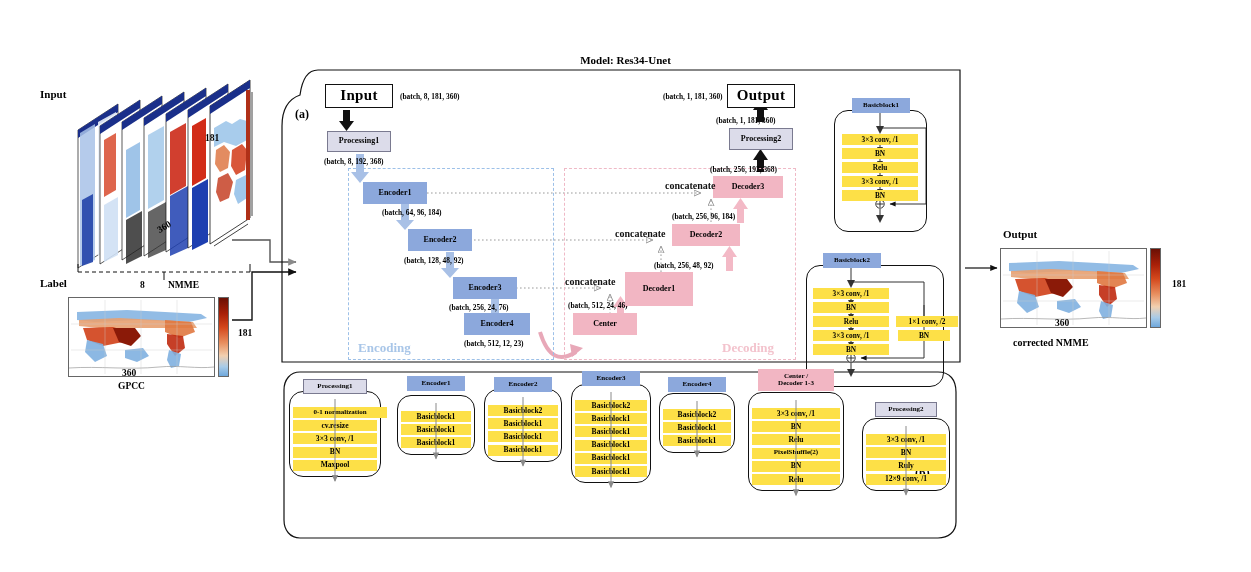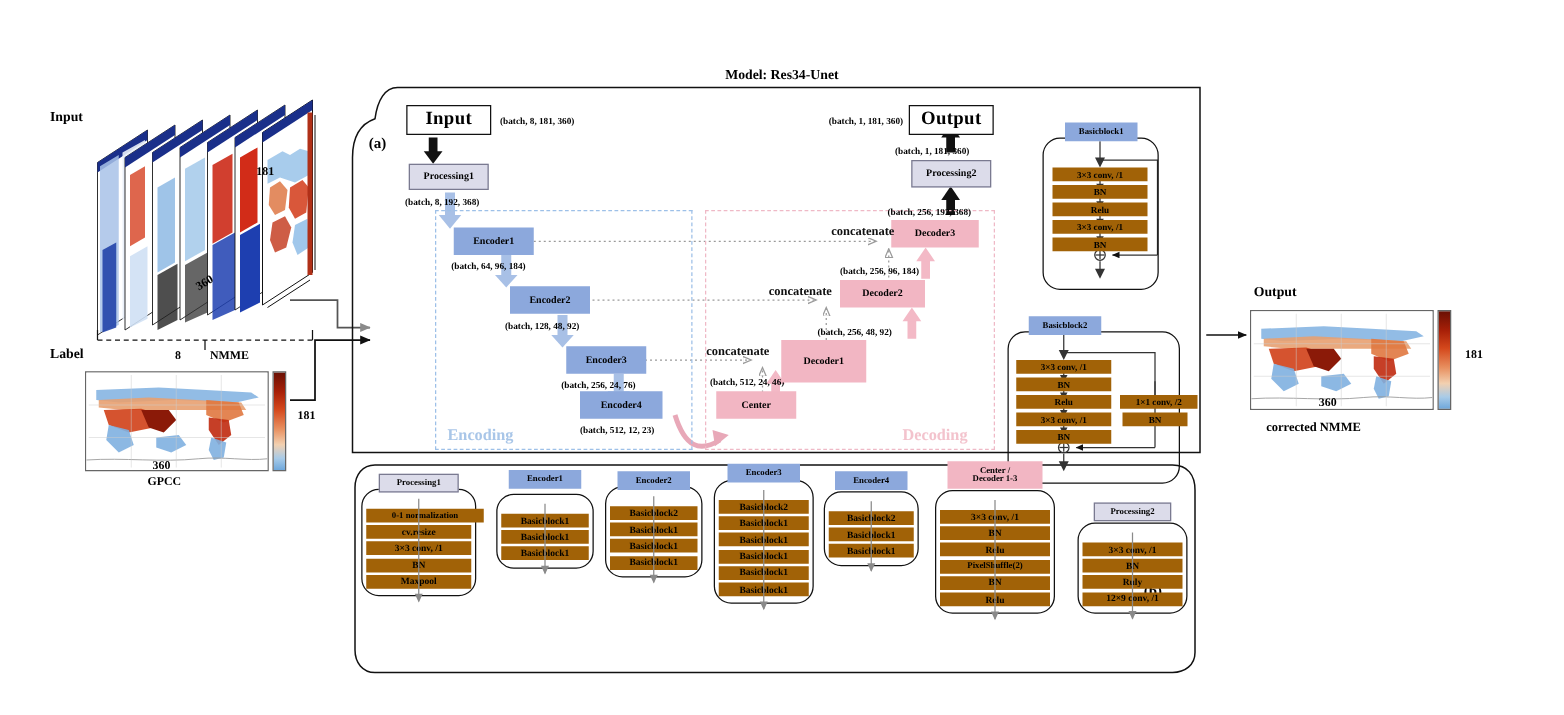--- a/index.html
+++ b/index.html
@@ -7,21 +7,21 @@
        font-family:"Liberation Serif","DejaVu Serif",serif;color:#000;}
   .abs{position:absolute;}
 
   
   .nbox{position:absolute;box-sizing:border-box;display:flex;align-items:center;
         justify-content:center;text-align:center;line-height:1.05;font-weight:bold;}
   .io-box{border:1.6px solid #111;background:#fff;font-size:15px;letter-spacing:.3px;}
   .proc-box{background:#dcdcea;border:1px solid #7a7a90;font-size:8px;}
   .enc-box{background:#8ca8dc;font-size:8px;}
   .dec-box{background:#f2b6c3;font-size:8px;}
-  .yellow{background:#a16207;font-size:8px;font-weight:bold;}
+  .yellow{background:#fde047;font-size:8px;font-weight:bold;}
   .tag{position:absolute;font-size:7.4px;font-weight:bold;white-space:nowrap;}
   .roundbox{position:absolute;box-sizing:border-box;border:1px solid #111;
             border-radius:14px;background:transparent;}
   .dashblue{position:absolute;box-sizing:border-box;border:1.6px dashed #9dc0e8;}
   .dashpink{position:absolute;box-sizing:border-box;border:1.6px dashed #efb9c6;}
   .encoding-lbl{position:absolute;color:#a9c6e8;font-size:13px;font-weight:bold;}
   .decoding-lbl{position:absolute;color:#f3c3cd;font-size:13px;font-weight:bold;}
   .panel-lbl{position:absolute;font-size:12px;font-weight:bold;}
   .title{position:absolute;font-size:11px;font-weight:bold;}
   .sideText{position:absolute;font-size:11px;font-weight:bold;}
@@ -288,21 +288,21 @@
 <div class="encoding-lbl" style="left:358px;top:340px;">Encoding</div>
 <div class="decoding-lbl" style="left:722px;top:340px;">Decoding</div>
 
 <div class="nbox io-box" style="left:325px;top:84px;width:68px;height:24px;">Input</div>
 <div class="tag" style="left:400px;top:92px;">(batch, 8, 181, 360)</div>
 
 <div class="nbox proc-box" style="left:327px;top:131px;width:64px;height:21px;">Processing1</div>
 <div class="tag" style="left:324px;top:157px;">(batch, 8, 192, 368)</div>
 
 <div class="nbox enc-box" style="left:363px;top:182px;width:64px;height:22px;">Encoder1</div>
-<div class="tag" style="left:361px;top:208px;">(batch, 64, 96, 184)</div>
+<div class="tag" style="left:382px;top:208px;">(batch, 64, 96, 184)</div>
 
 <div class="nbox enc-box" style="left:408px;top:229px;width:64px;height:22px;">Encoder2</div>
 <div class="tag" style="left:404px;top:256px;">(batch, 128, 48, 92)</div>
 
 <div class="nbox enc-box" style="left:453px;top:277px;width:64px;height:22px;">Encoder3</div>
 <div class="tag" style="left:449px;top:303px;">(batch, 256, 24, 76)</div>
 
 <div class="nbox enc-box" style="left:464px;top:313px;width:66px;height:22px;">Encoder4</div>
 <div class="tag" style="left:464px;top:339px;">(batch, 512, 12, 23)</div>
 

